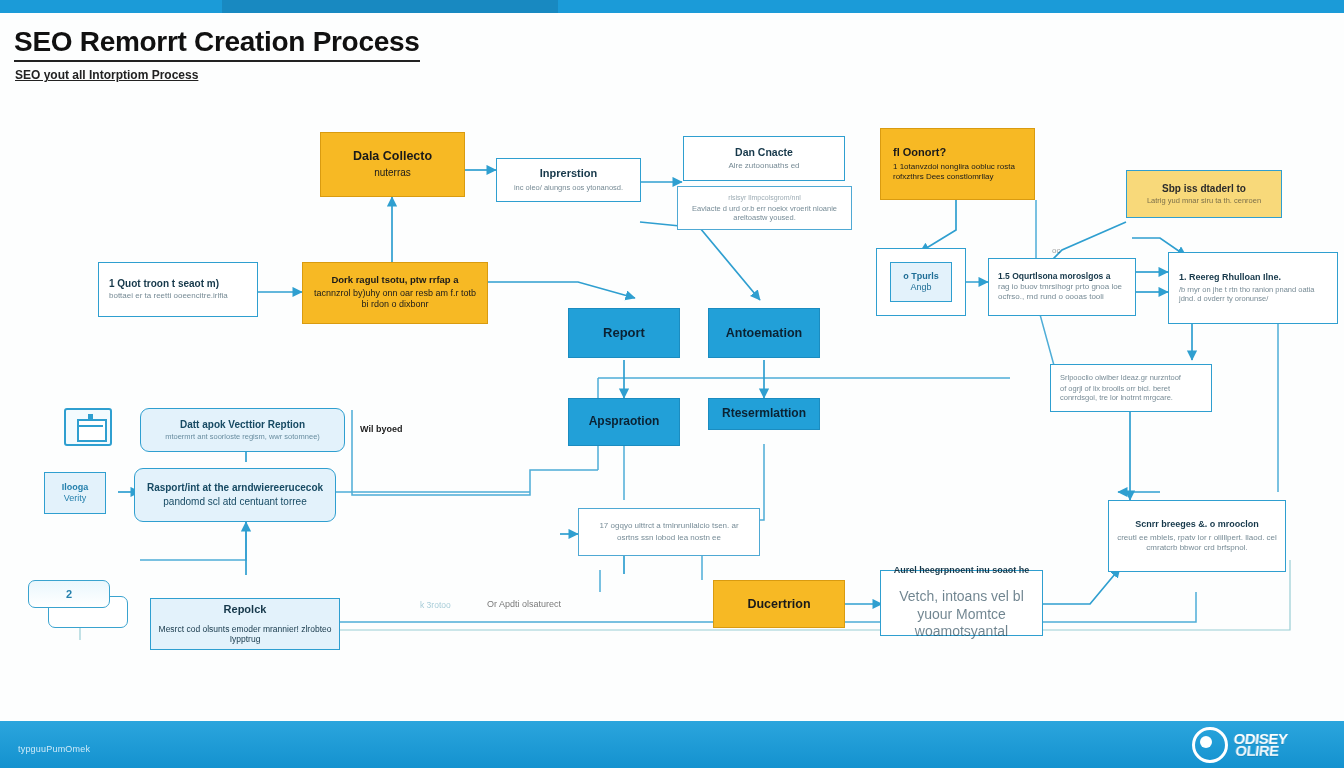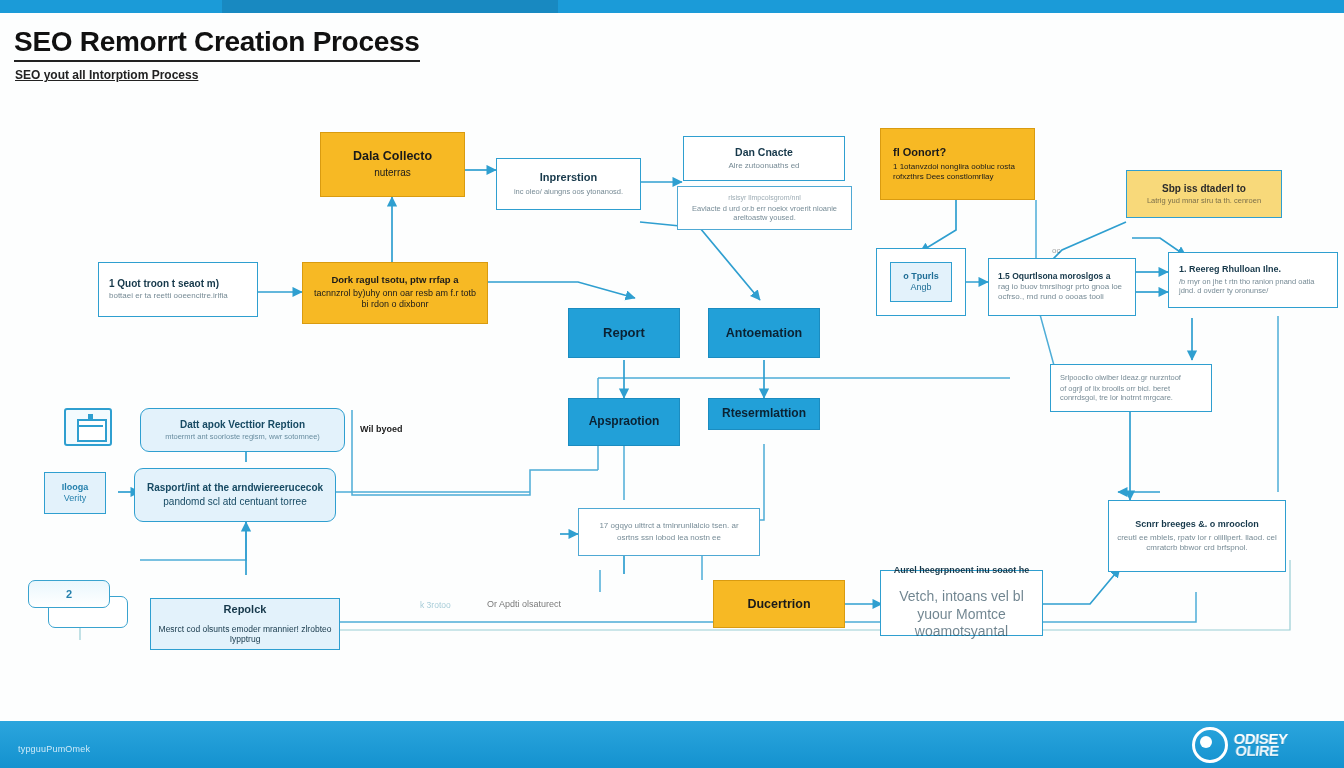--- a/index.html
+++ b/index.html
@@ -123,21 +123,21 @@
       <path d="M340,630 L980,630 L1290,630 L1290,560"></path>
       <path d="M80,640 L80,600"></path>
     </g>
   </svg>
 
   <div class="node orange" style="left:320px;top:132px;width:145px;height:65px;">
     <div class="n-title" style="font-size:12.5px">Dala Collecto</div>
     <div class="n-sub blur1" style="font-size:10px;margin-top:4px">nuterras</div>
   </div>
 
-  <div class="node white-box" style="left:496px;top:158px;width:145px;height:52px;">
+  <div class="node white-box" style="left:496px;top:158px;width:145px;height:44px;">
     <div class="n-title blur1" style="font-size:11px">Inprerstion</div>
     <div class="n-sub blur2 faded" style="font-size:7.5px;margin-top:3px">inc oleo/ aiungns oos ytonanosd.</div>
   </div>
 
   <div class="node white-box" style="left:683px;top:136px;width:162px;height:45px;">
     <div class="n-title blur1" style="font-size:10.5px">Dan Cnacte</div>
     <div class="n-sub blur2 faded" style="font-size:8px;margin-top:2px">Alre zutoonuaths ed</div>
   </div>
 
   <div class="node white-thin" style="left:677px;top:186px;width:175px;height:44px;">
@@ -170,21 +170,21 @@
       <div class="n-title blur1" style="font-size:9px;color:#1f6e96">o Tpurls</div>
       <div class="n-sub blur1" style="font-size:9px;color:#1f6e96">Angb</div>
     </div>
   </div>
 
   <div class="node white-box" style="left:988px;top:258px;width:148px;height:58px;align-items:flex-start;text-align:left;padding-left:9px;">
     <div class="n-title blur1" style="font-size:8.5px">1.5 Oqurtlsona moroslgos a</div>
     <div class="n-sub blur2 faded" style="font-size:8px;margin-top:1px">rag io buov tmrsihogr prto gnoa loe ocfrso., rnd rund o oooas tooli</div>
   </div>
 
-  <div class="node white-box" style="left:1168px;top:252px;width:170px;height:56px;align-items:flex-start;text-align:left;padding-left:10px;">
+  <div class="node white-box" style="left:1168px;top:252px;width:170px;height:72px;align-items:flex-start;text-align:left;padding-left:10px;">
     <div class="n-title blur1" style="font-size:9px">1. Reereg Rhulloan Ilne.</div>
     <div class="n-sub blur2 faded" style="font-size:7.5px;margin-top:2px">/b rnyr on jhe t rtn tho ranion pnand oatia jdnd. d ovderr ty oronunse/</div>
   </div>
 
   <div class="loose blur2 faded2" style="left:1052px;top:246px;font-size:8px;">oc</div>
 
   <div class="node blue-solid" style="left:568px;top:308px;width:112px;height:50px;">
     <div class="n-title" style="font-size:13px">Report</div>
   </div>
   <div class="node blue-solid" style="left:708px;top:308px;width:112px;height:50px;">

